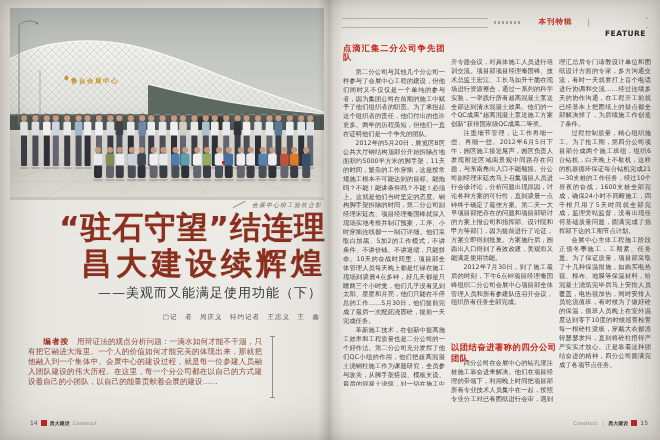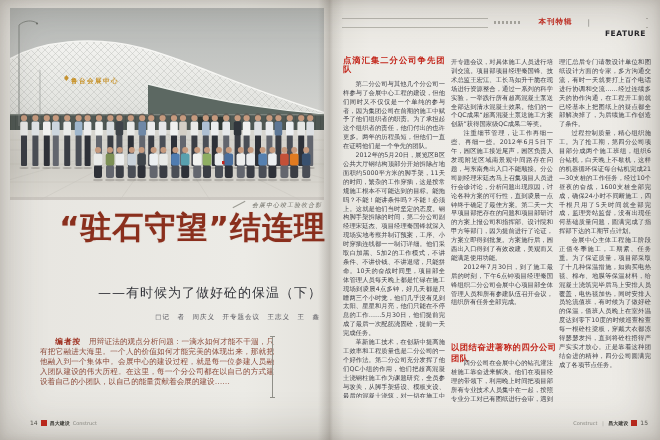--- a/index.html
+++ b/index.html
@@ -29,21 +29,21 @@
     font-family:"DejaVu Serif","Liberation Serif",serif;}
   #title-block{position:absolute;left:14px;top:209px;width:312px;text-align:right;}
   .title-line{font-weight:bold;color:#8a2f1d;line-height:36px;white-space:nowrap;
     text-shadow:0 0 1px rgba(138,47,29,.35);}
   #title-line1{font-size:31px;letter-spacing:1px;}
   #title-line2{font-size:31px;letter-spacing:4px;margin-left:48px;}
   #subtitle{position:absolute;left:0;top:284px;width:322px;text-align:right;
     font-size:13px;letter-spacing:1px;color:#33343a;font-weight:500;}
   #byline{position:absolute;left:0;top:313px;width:320px;text-align:right;
     font-size:6.5px;letter-spacing:1px;color:#55555c;}
-  #editor-note{position:absolute;left:40px;top:337px;width:234px;
+  #editor-note{position:absolute;left:28px;top:337px;width:234px;
     font-size:7.6px;line-height:10px;color:#8c4a3a;text-align:justify;
     font-family:"DejaVu Serif","Liberation Serif",serif;text-indent:2em;}
   #editor-note b{color:#9c2a1a;letter-spacing:1px;font-family:"DejaVu Sans","Liberation Sans",sans-serif;}
   #note-rule{position:absolute;left:272px;top:336px;width:1px;height:62px;background:#8f8f88;}
   #note-rule:before,#note-rule:after{content:"";position:absolute;left:-2px;width:5px;height:1px;background:#8f8f88;}
   #note-rule:before{top:0;} #note-rule:after{bottom:0;}
 
   .footer{position:absolute;top:419px;font-size:5px;color:#8a8a84;z-index:20;display:flex;align-items:center;gap:3px;}
   #footer-left{left:30px;}
   #footer-right{right:12px;}
@@ -58,21 +58,21 @@
     display:flex;align-items:center;gap:15px;font-size:7.5px;font-weight:bold;height:14px;}
   #feat-micro{width:26px;height:3px;margin-right:3px;
     background:repeating-linear-gradient(to right,#a9a7a0 0 2px,transparent 2px 4px);}
   #feat-cn{color:#c3261b;letter-spacing:1px;}
   #feat-sep{color:#8a8a84;font-weight:normal;}
   #feat-en{color:#26262a;letter-spacing:.5px;margin-top:23px;}
 
   .col{position:absolute;font-size:6.3px;line-height:8.9px;text-align:justify;color:#3d3e46;overflow:hidden;}
   .col .para{margin:0;text-indent:2em;}
   .col .para.flush{text-indent:0;}
-  #col1{left:13px;top:54px;width:102px;height:344px;}
+  #col1{left:13px;top:42px;width:102px;height:344px;}
   #col2a{left:121px;top:58px;width:102px;height:281px;}
   #col2b{left:121px;top:359px;width:102px;height:43px;}
   #col3{left:229px;top:58px;width:92px;height:344px;}
   .col-heading{color:#c3261b;font-weight:bold;font-size:8.3px;letter-spacing:.5px;margin:2px 0 6px;text-indent:0;}
   #heading2{position:absolute;left:121px;top:342px;width:110px;color:#c3261b;font-weight:bold;
     font-size:8.3px;letter-spacing:.5px;}
 </style>
 </head>
 <body>
 
@@ -467,23 +467,24 @@
         </g>
       <rect x="0" y="189" width="314" height="3" fill="#c4c1ba" opacity="0.7"></rect>
     </svg>
   </div>
 
   <span class="caption-slash"></span>
   <div id="photo-caption">会展中心竣工验收合影</div>
 
   <div id="title-block">
     <div class="title-line" id="title-line1">“驻石守望”结连理</div>
-  </div>
-  <div id="subtitle">——有时候为了做好砼的保温（下）</div>
-  <div id="byline">□记　者　周庆义　开专题会议　王志义　王　鑫</div>
+    <div class="title-line" id="title-line2">昌大建设续辉煌</div>
+  </div>
+  <div id="subtitle">——美观而又能满足使用功能（下）</div>
+  <div id="byline">□记　者　周庆义　特约记者　王志义　王　鑫</div>
 
   <div id="editor-note">
     <b>编者按</b><span>　用辩证法的观点分析问题：一滴水如何才能不干涸，只有把它融进大海里。一个人的价值如何才能完美的体现出来，那就把他融入到一个集体中。会展中心的建设过程，就是每一位参建人员融入团队建设的伟大历程。在这里，每一个分公司都在以自己的方式建设着自己的小团队，以自己的能量贡献着会展的建设……</span>
   </div>
   <div id="note-rule"></div>
 
   <div class="footer" id="footer-left">
     <span class="page-num">14</span>
     <span class="logo-sq"></span>
     <span class="mag-cn">昌大建设</span>

